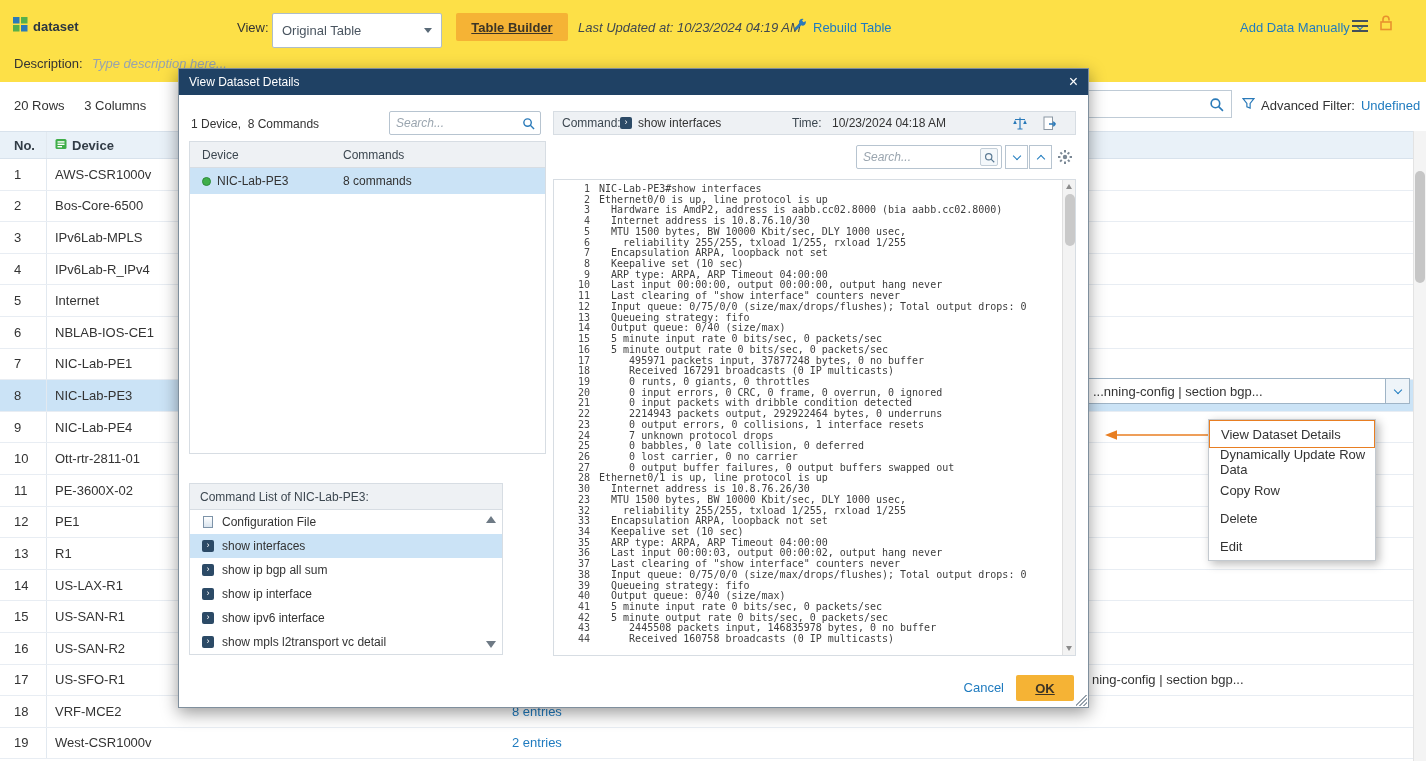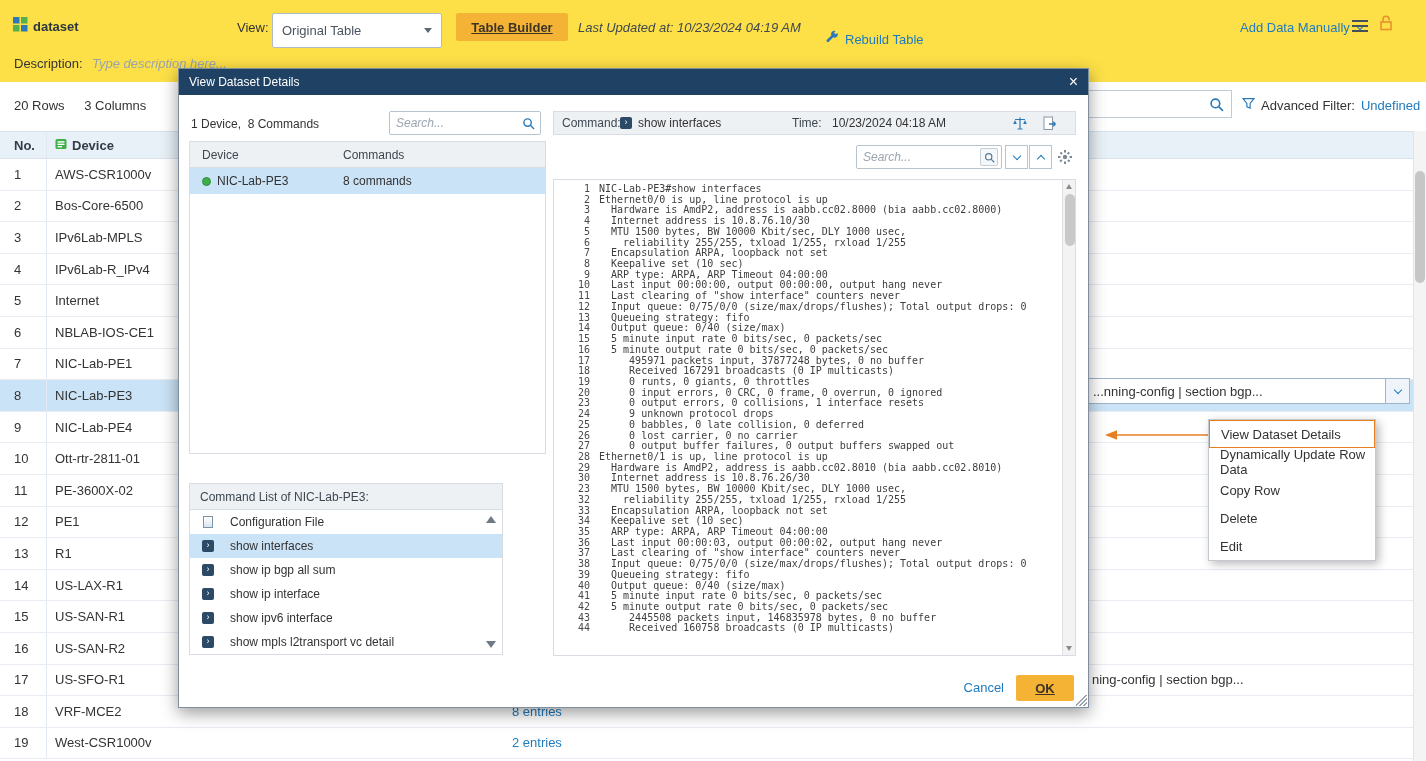--- a/index.html
+++ b/index.html
@@ -13,21 +13,21 @@
   .header-area { position:absolute; left:0; top:0; width:1426px; height:82px; background:#fde047; }
   .header-area > * { position:absolute; }
   .app-icon { left:13px; top:17px; }
   .app-title { left:33px; top:19px; font-weight:bold; color:#2b3640; }
   .view-label { left:237px; top:20px; }
   .view-select { left:272px; top:13px; width:170px; height:35px; background:#fff; border:1px solid #aebdc9; border-radius:2px; display:flex; align-items:center; padding:0 9px; color:#4a5560; cursor:pointer; }
   .view-select .caret { margin-left:auto; width:0; height:0; border-left:4px solid transparent; border-right:4px solid transparent; border-top:5px solid #5a6a78; }
   .btn-yellow { background:#f5b335; border:none; border-radius:2px; color:#3d3425; font-family:inherit; font-size:13px; font-weight:bold; cursor:pointer;text-decoration:underline; }
   .table-builder-btn { left:456px; top:13px; width:112px; height:28px; }
   .last-updated { left:578px; top:20px; font-style:italic; color:#40484f; }
-  .rebuild-wrap { left:793px; top:30px; display:flex; align-items:center; gap:5px;margin-left:32px; }
+  .rebuild-wrap { left:793px; top:18px; display:flex; align-items:center; gap:5px; }
   .add-data { left:1240px; top:20px; display:flex; align-items:center; gap:7px; color:#1f7bbf; cursor:pointer; }
   .hamburger { left:1352px; top:20px; width:16px; cursor:pointer; }
   .hamburger span { display:block; height:2px; background:#44505a; margin-bottom:3px; }
   .lock-icon { left:1379px; top:15px; cursor:pointer; }
   .desc-label { left:14px; top:56px; }
   .desc-input { left:92px; top:51px; width:330px; height:24px; border:none; background:transparent; outline:none; font-family:"Liberation Sans",sans-serif; font-size:13px; }
   .desc-input::placeholder { color:#98a3ad; font-style:italic; }
   .chev { display:inline-block; width:6px; height:6px; border-right:1.6px solid currentColor; border-bottom:1.6px solid currentColor; transform:rotate(45deg); margin-top:-3px; }
   .chev-up { transform:rotate(225deg); margin-top:3px; }
 
@@ -74,21 +74,21 @@
 
   .device-table { left:10px; top:46px; width:357px; height:313px; border:1px solid #d7dde3; }
   .dt-head { height:26px; background:#eef1f4; border-bottom:1px solid #d7dde3; display:flex; align-items:center; color:#3c4750; }
   .dt-head .c1, .dt-row .c1 { width:145px; padding-left:12px; display:flex; align-items:center; gap:6px; }
   .dt-head .c2, .dt-row .c2 { padding-left:8px; }
   .dt-row { height:26px; display:flex; align-items:center; background:#cbe3f6; cursor:pointer; }
   .dev-dot { width:9px; height:9px; border-radius:50%; background:#3fae49; border:1px solid #2e8b3a; flex:none; }
 
   .cmd-panel { left:10px; top:388px; width:314px; height:172px; border:1px solid #d7dde3; }
   .cmd-head { height:26px; background:#eef1f4; border-bottom:1px solid #d7dde3; display:flex; align-items:center; padding-left:10px; color:#3c4750; }
-  .cmd-item { height:24px; display:flex; align-items:center; gap:16px; padding-left:12px; cursor:pointer; }
+  .cmd-item { height:24px; display:flex; align-items:center; gap:8px; padding-left:12px; cursor:pointer; }
   .cmd-item.selected { background:#cbe3f6; }
   .cli-icon { width:12px; height:12px; background:#2c4a66; border-radius:2px; color:#fff; font-size:9px; line-height:11px; text-align:center; flex:none; }
   .cli-icon::before { content:"›"; }
   .config-file-icon { width:10px; height:12px; border:1px solid #7d93a8; background:linear-gradient(#ffffff,#d9e4ee); flex:none; margin:0 1px; }
   .scroll-arrow { position:absolute; right:6px; width:0; height:0; border-left:5px solid transparent; border-right:5px solid transparent; }
   .scroll-arrow.up { top:32px; border-bottom:7px solid #6e7a85; }
   .scroll-arrow.down { bottom:6px; border-top:7px solid #6e7a85; }
 
   .cmd-bar { left:374px; top:16px; width:523px; height:24px; background:#eef1f4; border:1px solid #d7dde3; }
   .cmd-bar > * { position:absolute; top:0; height:22px; display:flex; align-items:center; }
@@ -435,27 +435,28 @@
           <div class="term-line"><span class="term-num">11</span><span class="term-text">  Last clearing of "show interface" counters never</span></div>
           <div class="term-line"><span class="term-num">12</span><span class="term-text">  Input queue: 0/75/0/0 (size/max/drops/flushes); Total output drops: 0</span></div>
           <div class="term-line"><span class="term-num">13</span><span class="term-text">  Queueing strategy: fifo</span></div>
           <div class="term-line"><span class="term-num">14</span><span class="term-text">  Output queue: 0/40 (size/max)</span></div>
           <div class="term-line"><span class="term-num">15</span><span class="term-text">  5 minute input rate 0 bits/sec, 0 packets/sec</span></div>
           <div class="term-line"><span class="term-num">16</span><span class="term-text">  5 minute output rate 0 bits/sec, 0 packets/sec</span></div>
           <div class="term-line"><span class="term-num">17</span><span class="term-text">     495971 packets input, 37877248 bytes, 0 no buffer</span></div>
           <div class="term-line"><span class="term-num">18</span><span class="term-text">     Received 167291 broadcasts (0 IP multicasts)</span></div>
           <div class="term-line"><span class="term-num">19</span><span class="term-text">     0 runts, 0 giants, 0 throttles</span></div>
           <div class="term-line"><span class="term-num">20</span><span class="term-text">     0 input errors, 0 CRC, 0 frame, 0 overrun, 0 ignored</span></div>
+          <div class="term-line"><span class="term-num">21</span><span class="term-text">     0 input packets with dribble condition detected</span></div>
+          <div class="term-line"><span class="term-num">22</span><span class="term-text">     2214943 packets output, 292922464 bytes, 0 underruns</span></div>
           <div class="term-line"><span class="term-num">23</span><span class="term-text">     0 output errors, 0 collisions, 1 interface resets</span></div>
-          <div class="term-line"><span class="term-num">24</span><span class="term-text">     9 unknown protocol drops</span></div>
+          <div class="term-line"><span class="term-num">24</span><span class="term-text">     7 unknown protocol drops</span></div>
           <div class="term-line"><span class="term-num">25</span><span class="term-text">     0 babbles, 0 late collision, 0 deferred</span></div>
           <div class="term-line"><span class="term-num">26</span><span class="term-text">     0 lost carrier, 0 no carrier</span></div>
           <div class="term-line"><span class="term-num">27</span><span class="term-text">     0 output buffer failures, 0 output buffers swapped out</span></div>
           <div class="term-line"><span class="term-num">28</span><span class="term-text">Ethernet0/1 is up, line protocol is up</span></div>
-          <div class="term-line"><span class="term-num">29</span><span class="term-text">  Hardware is AmdP2, address is aabb.cc02.8010 (bia aabb.cc02.8010)</span></div>
           <div class="term-line"><span class="term-num">30</span><span class="term-text">  Internet address is 10.8.76.26/30</span></div>
           <div class="term-line"><span class="term-num">23</span><span class="term-text">  MTU 1500 bytes, BW 10000 Kbit/sec, DLY 1000 usec,</span></div>
           <div class="term-line"><span class="term-num">32</span><span class="term-text">    reliability 255/255, txload 1/255, rxload 1/255</span></div>
           <div class="term-line"><span class="term-num">33</span><span class="term-text">  Encapsulation ARPA, loopback not set</span></div>
           <div class="term-line"><span class="term-num">34</span><span class="term-text">  Keepalive set (10 sec)</span></div>
           <div class="term-line"><span class="term-num">35</span><span class="term-text">  ARP type: ARPA, ARP Timeout 04:00:00</span></div>
           <div class="term-line"><span class="term-num">36</span><span class="term-text">  Last input 00:00:03, output 00:00:02, output hang never</span></div>
           <div class="term-line"><span class="term-num">37</span><span class="term-text">  Last clearing of "show interface" counters never</span></div>
           <div class="term-line"><span class="term-num">38</span><span class="term-text">  Input queue: 0/75/0/0 (size/max/drops/flushes); Total output drops: 0</span></div>
           <div class="term-line"><span class="term-num">39</span><span class="term-text">  Queueing strategy: fifo</span></div>

